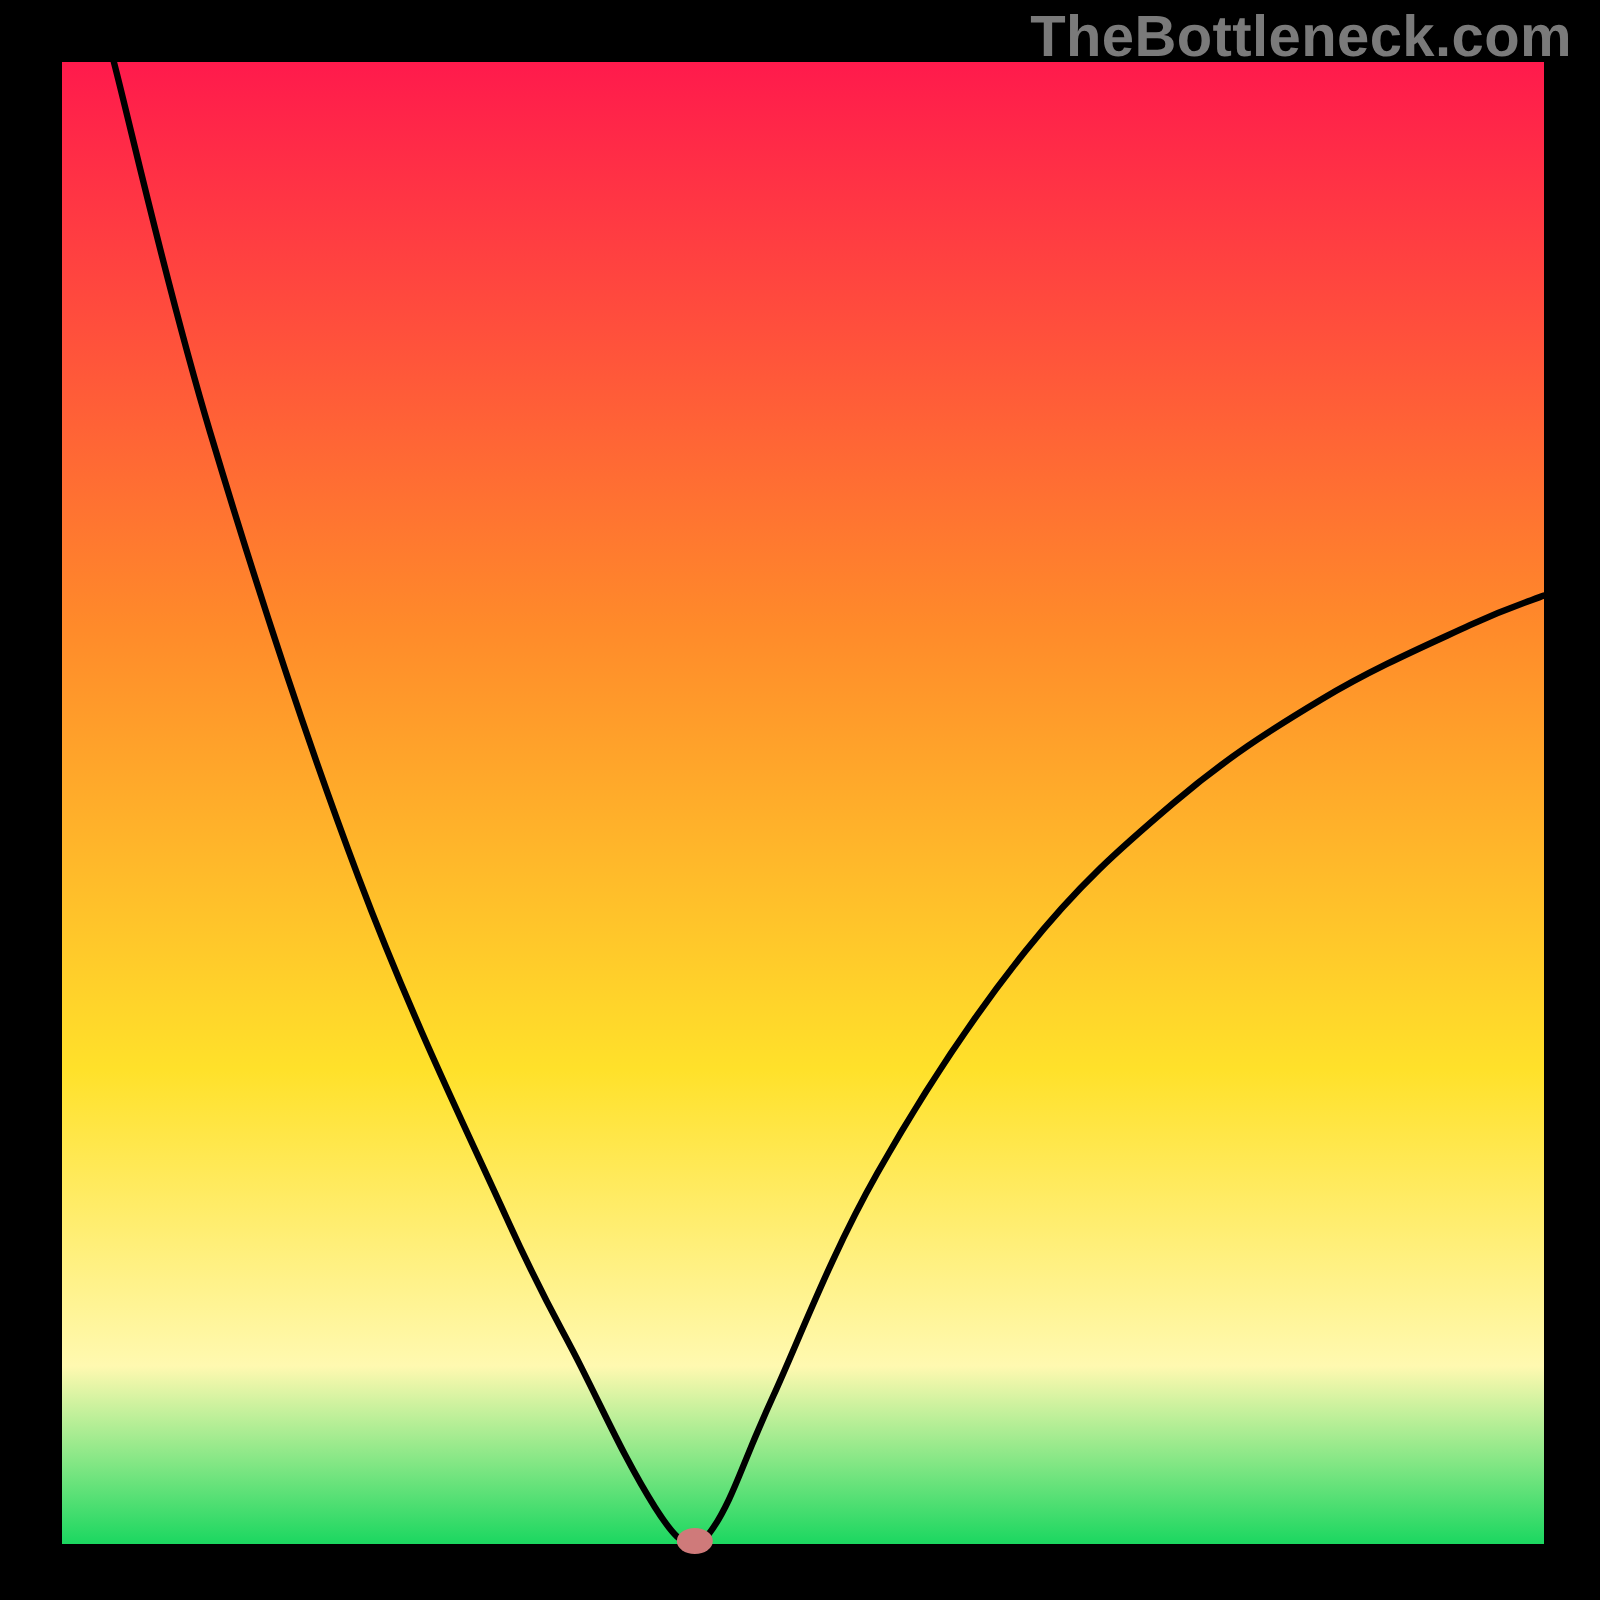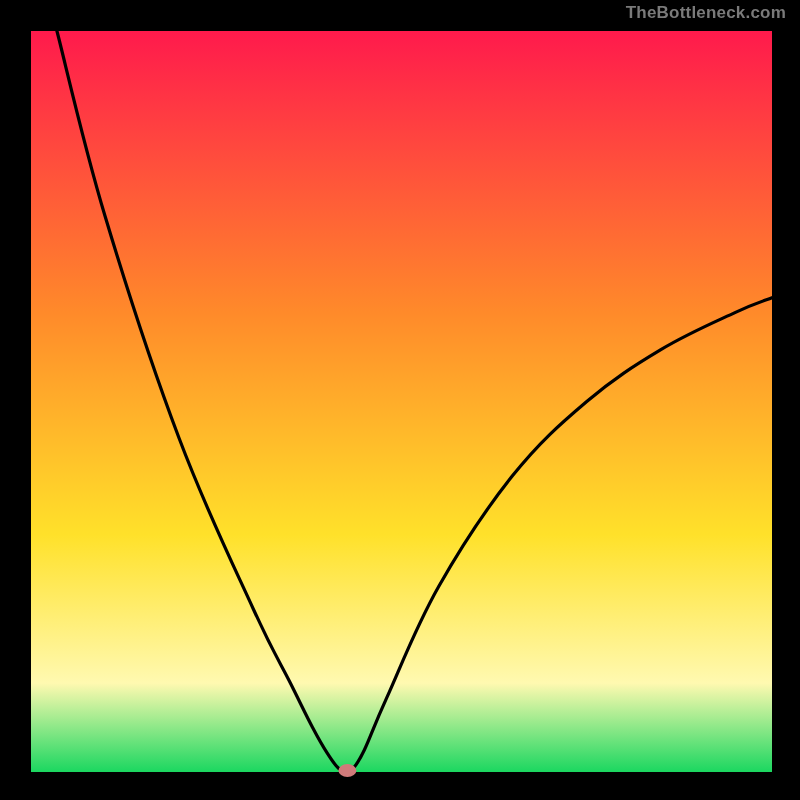--- a/index.html
+++ b/index.html
@@ -13,21 +13,21 @@
   }
   .stage {
     position: relative;
     width: 800px;
     height: 800px;
   }
   .watermark {
     position: absolute;
     top: 3px;
     right: 14px;
-    font-size: 17px;
+    font-size: 29px;
     font-weight: 600;
     color: #7a7a7a;
     letter-spacing: 0.2px;
     z-index: 10;
   }
   svg {
     position: absolute;
     inset: 0;
   }
 </style>

